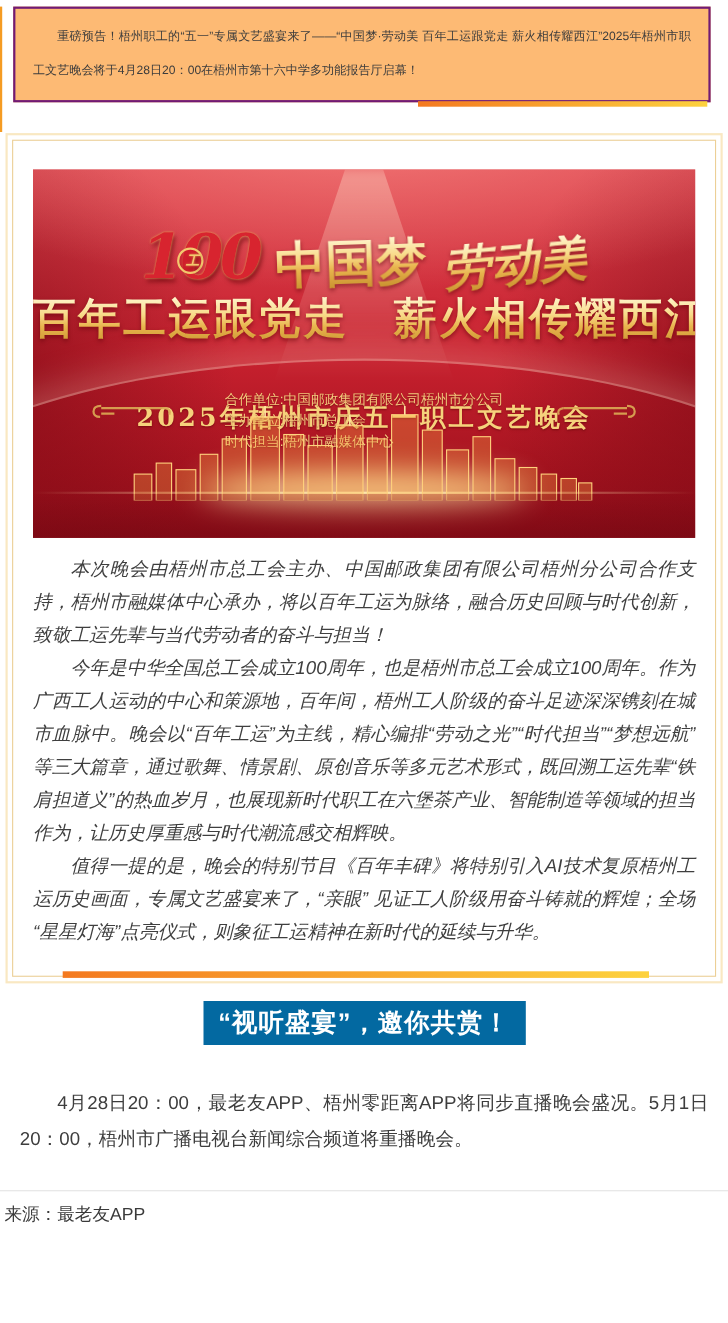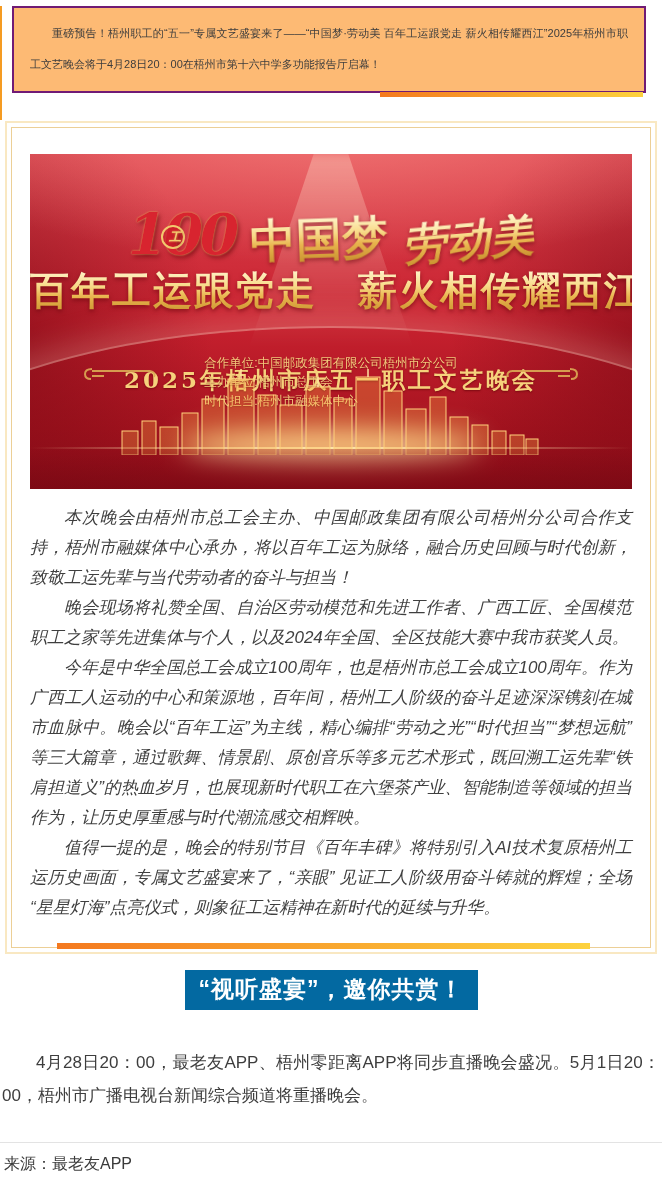--- a/index.html
+++ b/index.html
@@ -162,21 +162,21 @@
     background:#0369a1;
     color:#ffffff;
     font-size:23px; font-weight:bold;
     padding:4px 14px 5px;
     letter-spacing:1px;
   }
 
   
   .broadcast {
     margin-top:36px;
-    padding:0 2px;
+    padding:0 18px;
     font-size:17px; line-height:33px;
     text-indent:2em; text-align:justify; color:#3d3d3d;
   }
 
   
   .divider { margin-top:30px; border-top:1px solid #e3e3e3; }
   .source { margin:11px 0 8px 4px; font-size:16px; color:#3a3a3a; }
 </style>
 </head>
 <body>
@@ -257,21 +257,20 @@
           <line x1="125" y1="10" x2="125" y2="0"></line>
           <line x1="252" y1="8" x2="252" y2="0"></line>
           <line x1="202" y1="18" x2="202" y2="8"></line>
         </g>
       </svg>
       <div class="floor"></div>
     </div>
 
     <div class="article">
       <p>本次晚会由梧州市总工会主办、中国邮政集团有限公司梧州分公司合作支持，梧州市融媒体中心承办，将以百年工运为脉络，融合历史回顾与时代创新，致敬工运先辈与当代劳动者的奋斗与担当！</p>
-      <p>晚会现场将礼赞全国、自治区劳动模范和先进工作者、广西工匠、全国模范职工之家等先进集体与个人，以及2024年全国、全区技能大赛中我市获奖人员。</p>
       <p>今年是中华全国总工会成立100周年，也是梧州市总工会成立100周年。作为广西工人运动的中心和策源地，百年间，梧州工人阶级的奋斗足迹深深镌刻在城市血脉中。晚会以“百年工运”为主线，精心编排“劳动之光”“时代担当”“梦想远航”等三大篇章，通过歌舞、情景剧、原创音乐等多元艺术形式，既回溯工运先辈“铁肩担道义”的热血岁月，也展现新时代职工在六堡茶产业、智能制造等领域的担当作为，让历史厚重感与时代潮流感交相辉映。</p>
       <p>值得一提的是，晚会的特别节目《百年丰碑》将特别引入AI技术复原梧州工运历史画面，专属文艺盛宴来了，“亲眼” 见证工人阶级用奋斗铸就的辉煌；全场 “星星灯海”点亮仪式，则象征工运精神在新时代的延续与升华。</p>
     </div>
   </div>
   <div class="grad-bar2"></div>
 </div>
 
 <div class="section-heading">
   <span>“视听盛宴”，邀你共赏！</span>
 </div>

